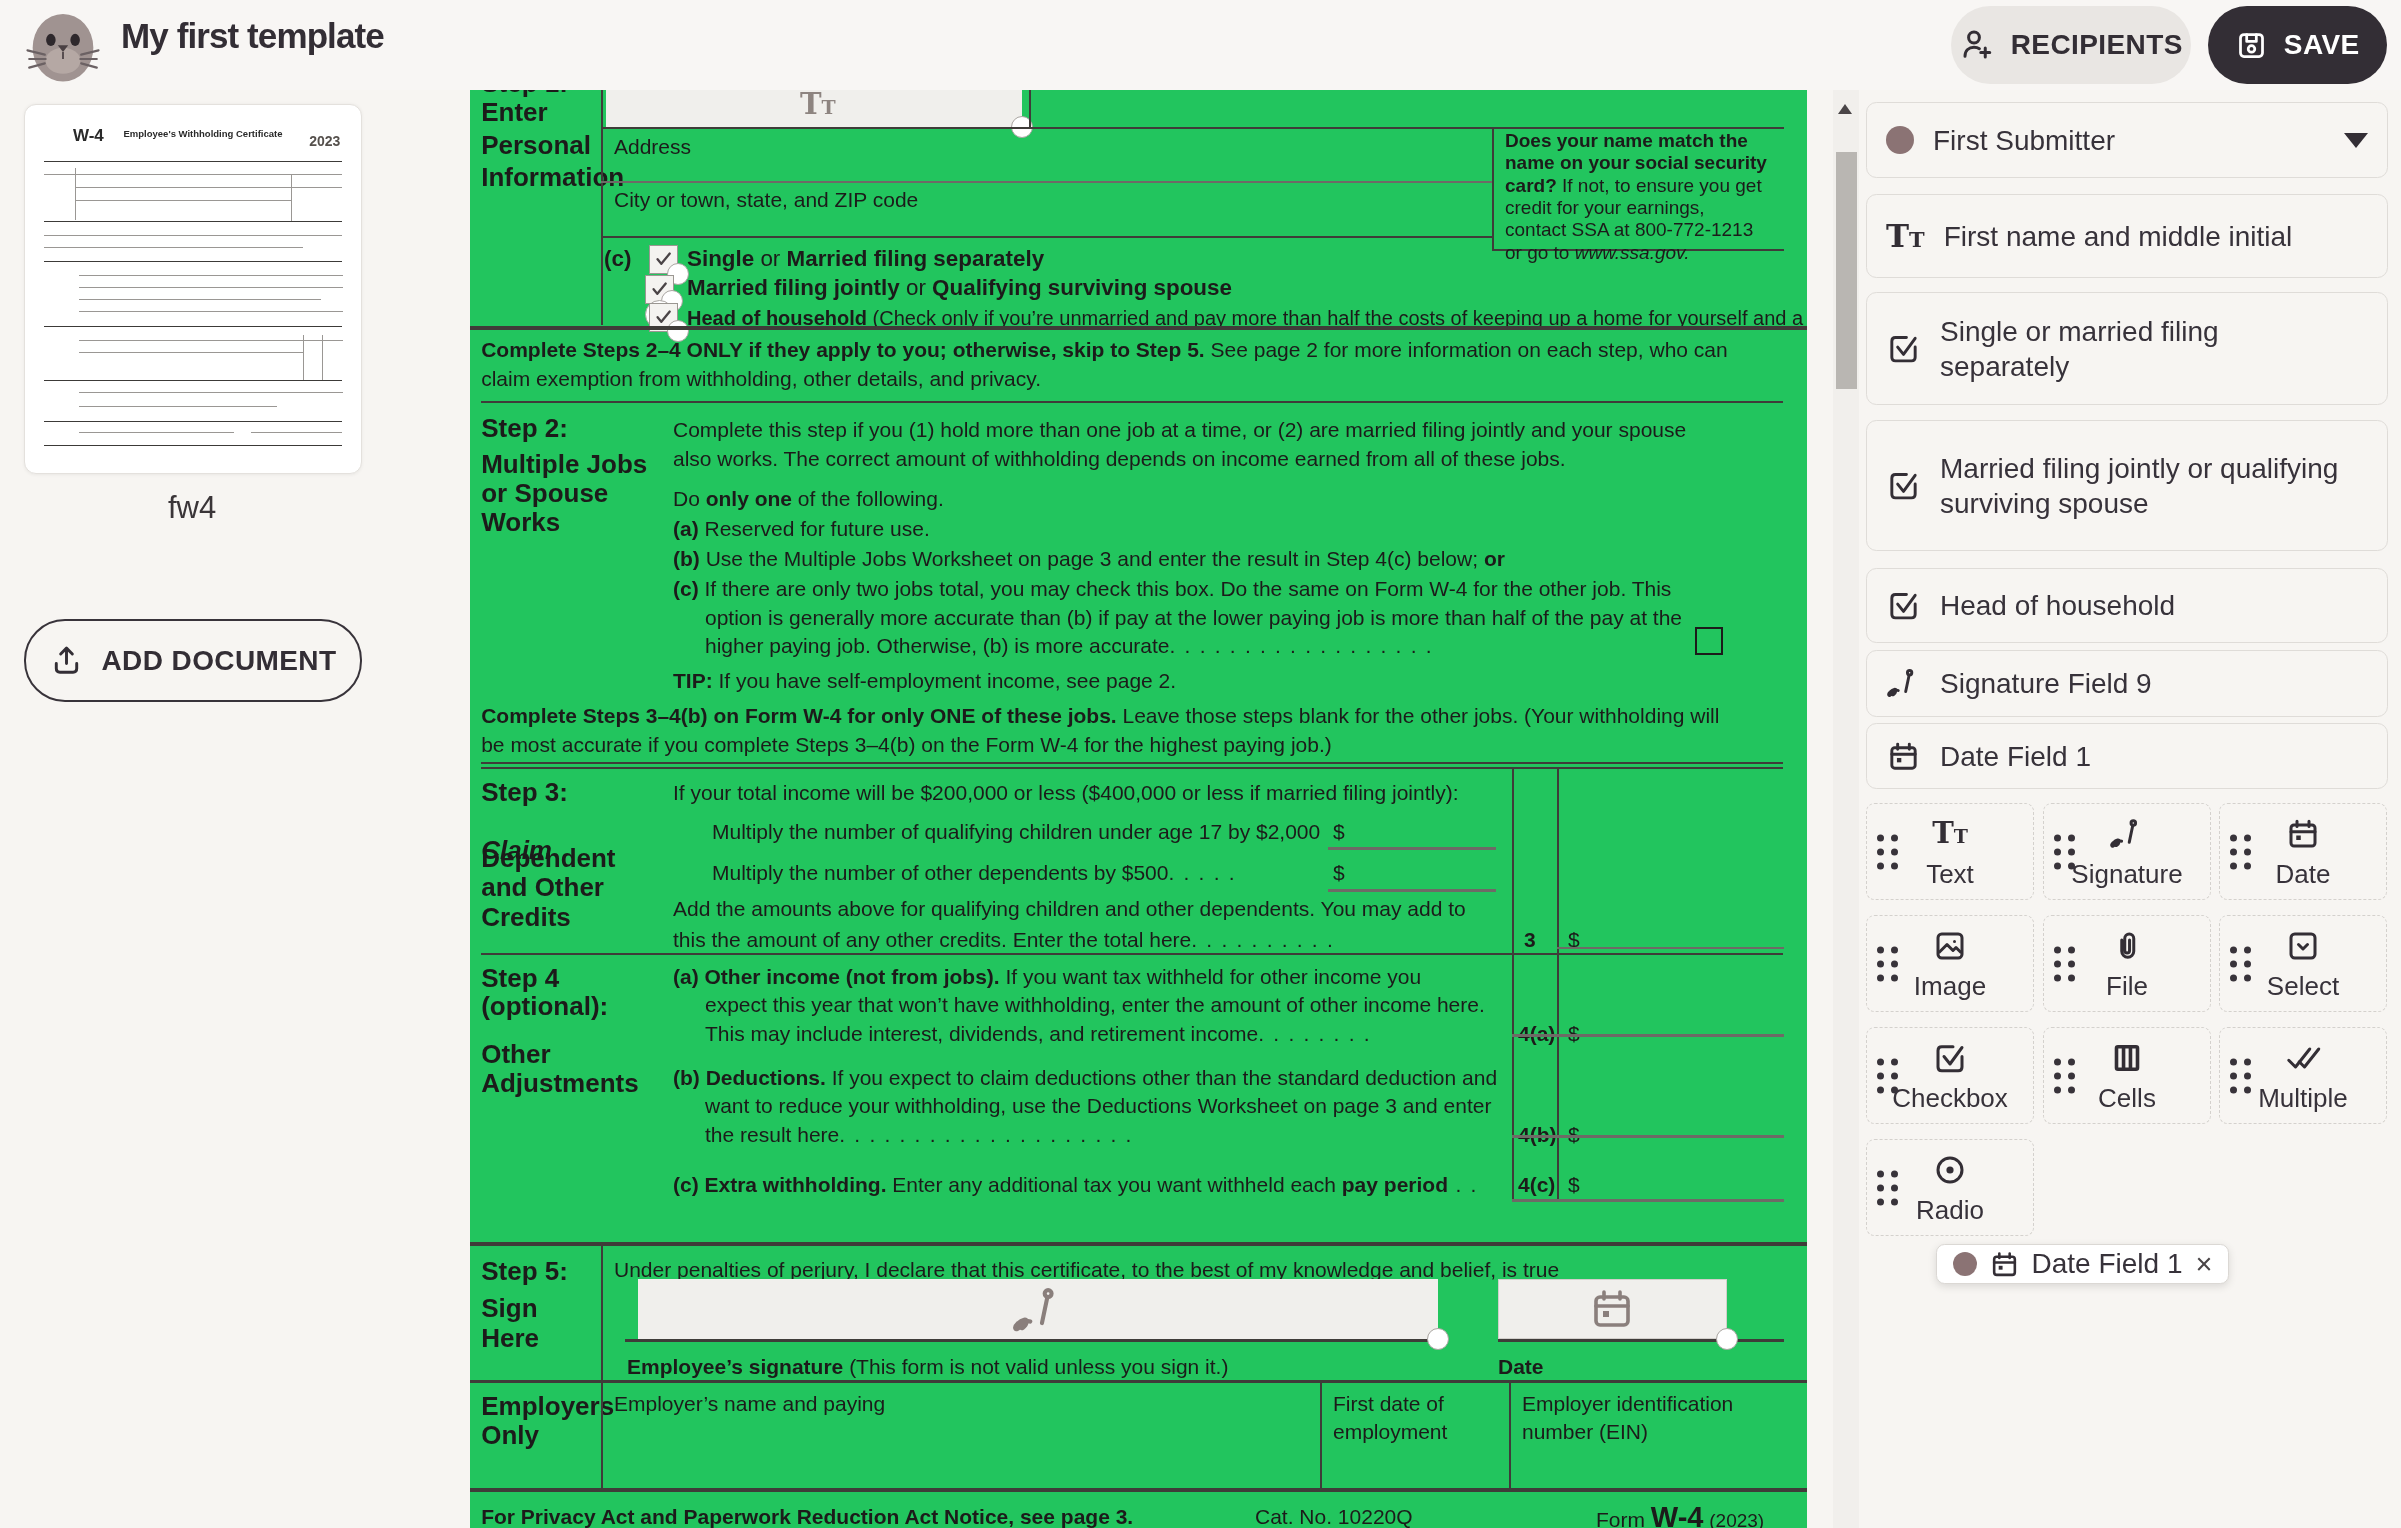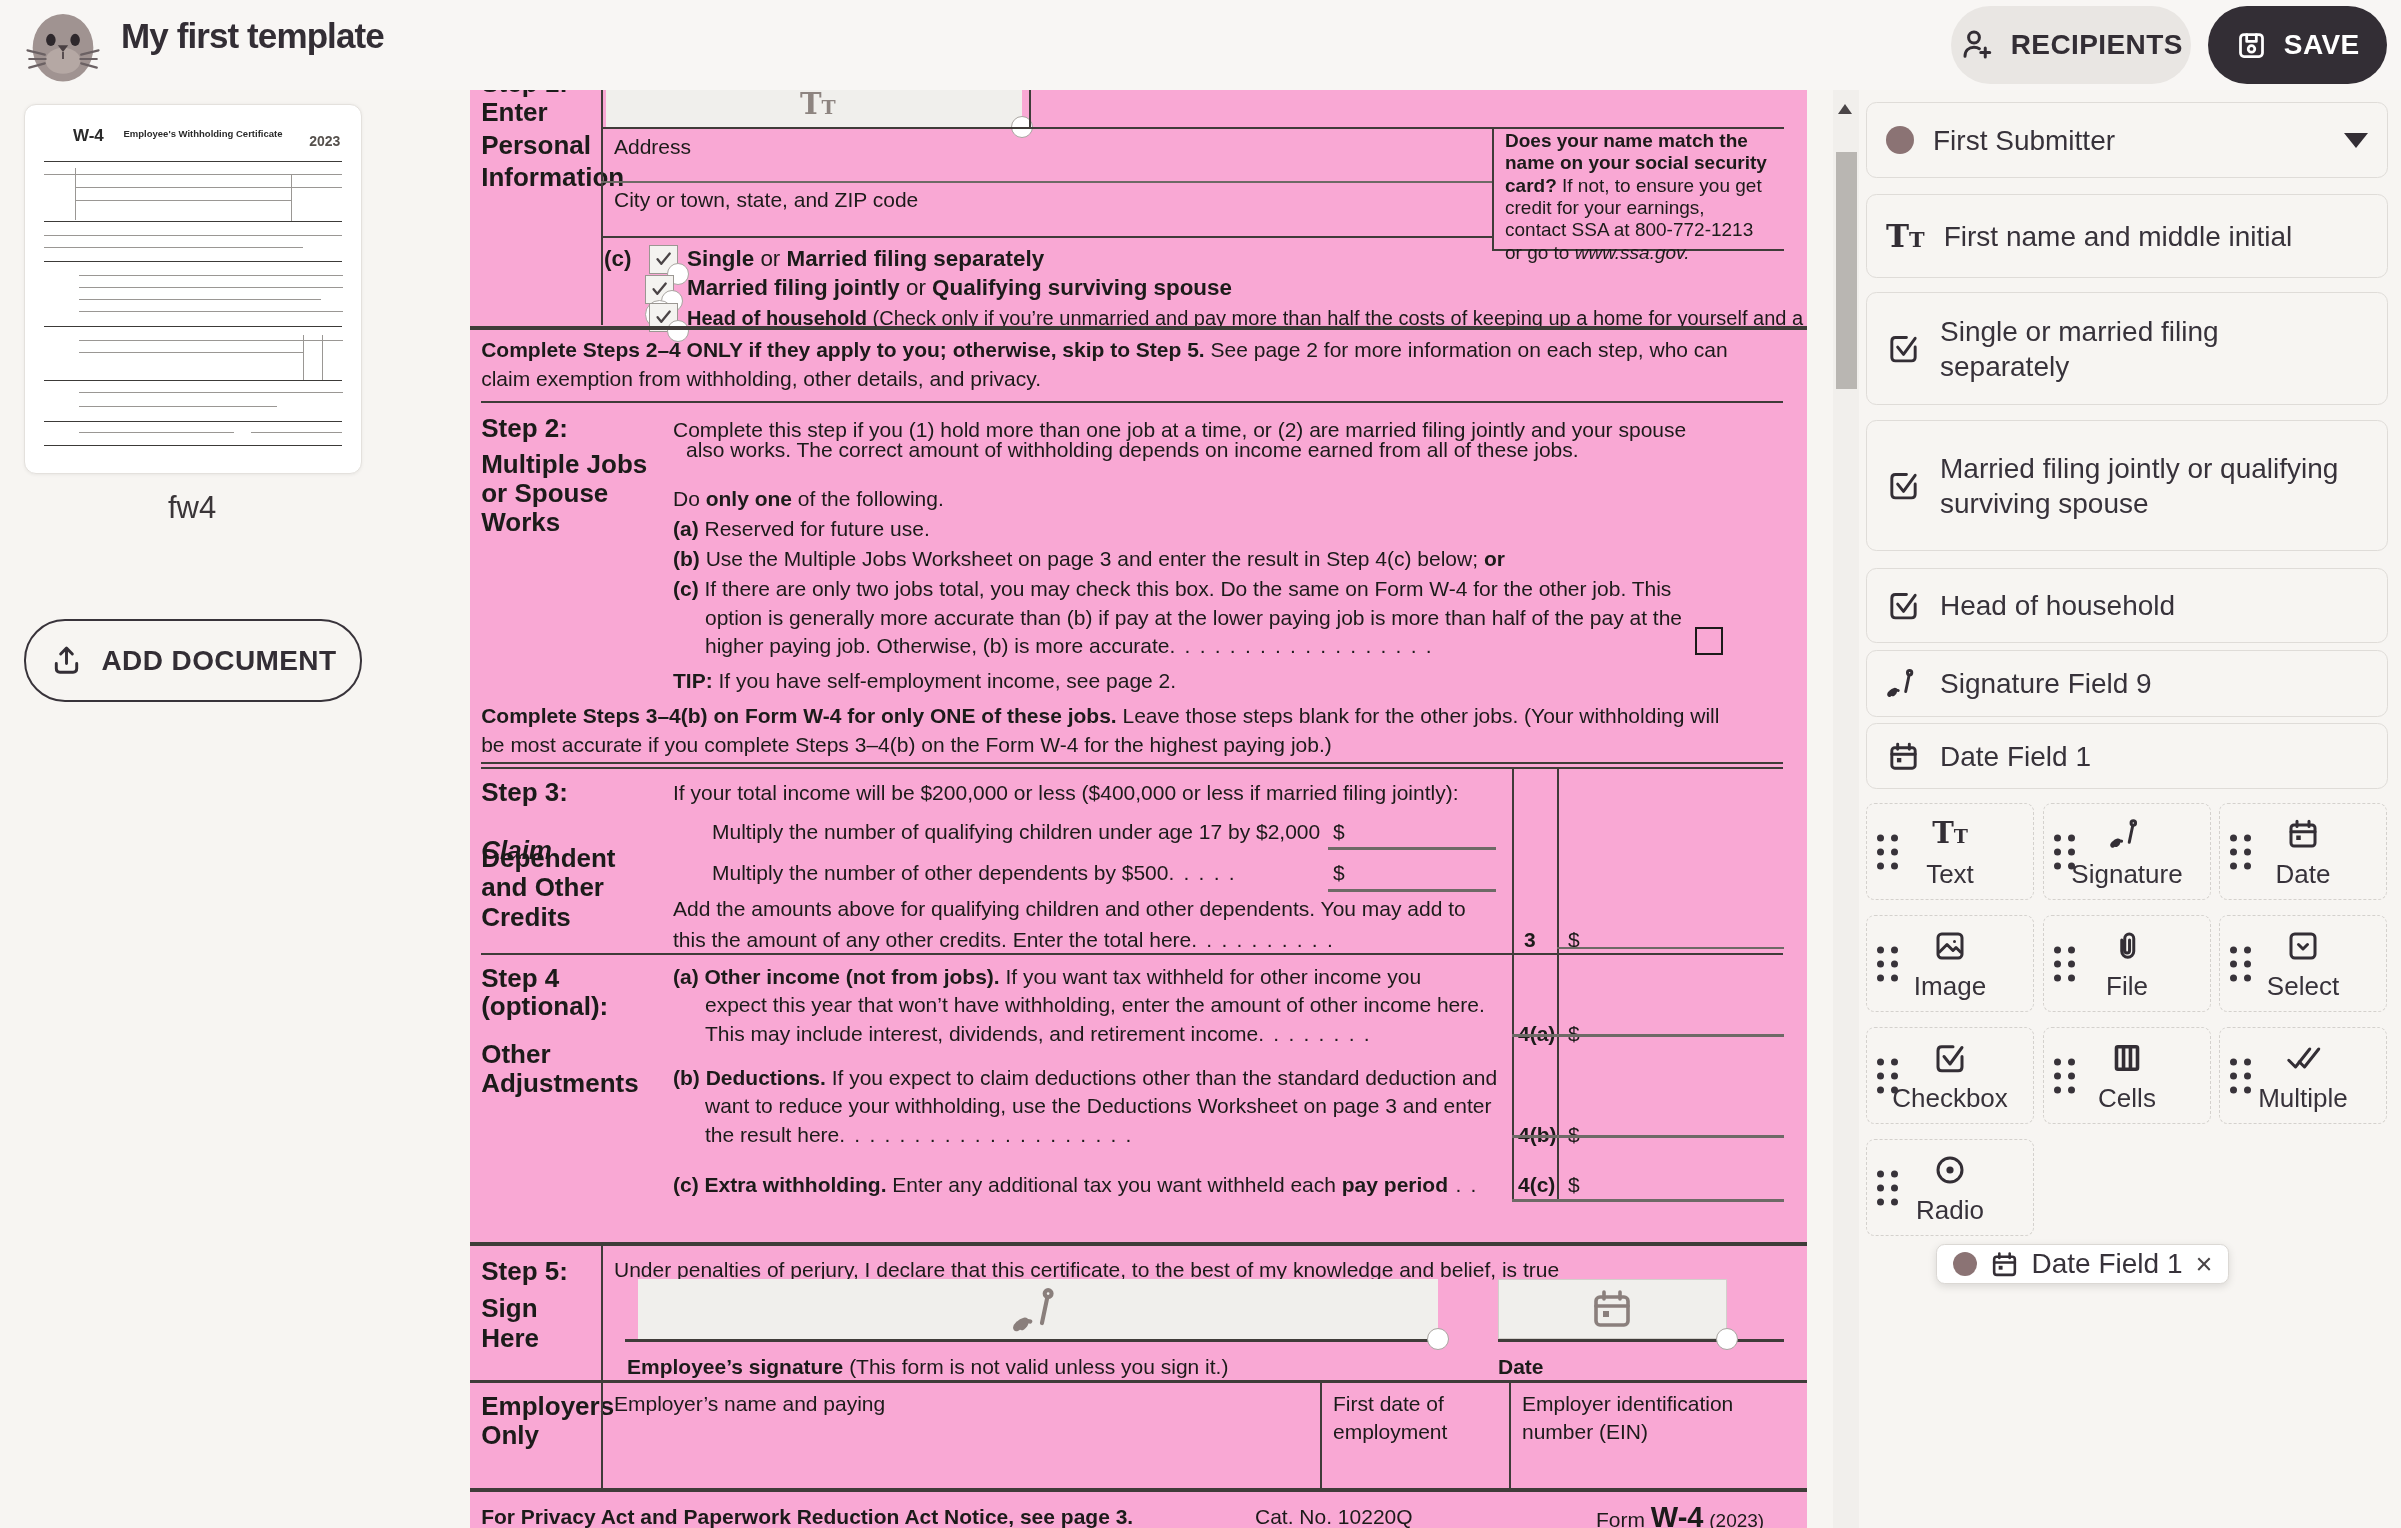--- a/index.html
+++ b/index.html
@@ -17,21 +17,21 @@
   .thumbcard{position:absolute;left:24px;top:104px;width:336px;height:368px;background:#ffffff;border:0.9px solid #e4e1dd;
              border-radius:12px;box-shadow:0 0.9px 3.5px rgba(0,0,0,.06);overflow:hidden;cursor:pointer;}
   .mini{position:absolute;left:19px;top:15.5px;right:19px;bottom:15.5px;font-family:"Liberation Sans",sans-serif;color:#2a2a2a;}
   .mini .mrow{position:absolute;background:#9a9794;height:0.9px;}
   .mini .mrow.dark{background:#3c3a38;height:1.7px;}
   .docname{position:absolute;left:24px;top:490px;width:336px;text-align:center;font-size:31px;color:#3a3538;}
   .addbtn{position:absolute;left:24px;top:619px;width:338px;height:83px;border:2.6px solid #38333a;border-radius:41px;
           display:flex;align-items:center;justify-content:center;gap:17px;font-size:28px;font-weight:700;
           letter-spacing:0.4px;color:#332e35;box-sizing:border-box;cursor:pointer;}
   
-  .page{position:absolute;left:470px;top:90px;width:1337px;height:1439px;background:#f9a8d4;overflow:hidden;}
+  .page{position:absolute;left:470px;top:90px;width:1337px;height:1439px;background:#22c55e;overflow:hidden;}
   .f{position:absolute;font-size:21px;line-height:24px;color:#1c1b1a;white-space:nowrap;}
   .f b{font-weight:700;}
   .fs{font-size:19px;line-height:22.4px;}
   .steplab{position:absolute;font-size:26px;font-weight:700;color:#1c1b1a;white-space:nowrap;}
   .opt{font-size:22.4px;}
   .ln{position:absolute;background:#3f3c39;}
   .lnl{position:absolute;background:#6e6a66;}
   .ovl{position:absolute;background:#f0efec;}
   .handle{position:absolute;width:22.4px;height:22.4px;border-radius:50%;background:#ffffff;border:1.7px solid #a9a5a1;box-sizing:border-box;cursor:nwse-resize;}
   .cbov{position:absolute;width:29px;height:29px;background:#f4f3f0;border:0.9px solid #9b9792;box-sizing:border-box;display:flex;align-items:center;justify-content:center;cursor:move;}
@@ -201,21 +201,21 @@
 
     <div class="f" style="left:11.2px;top:248px;"><b>Complete Steps 2–4 ONLY if they apply to you; otherwise, skip to Step 5.</b><span> See page 2 for more information on each step, who can</span></div>
     <div class="f" style="left:11.2px;top:277px;">claim exemption from withholding, other details, and privacy.</div>
     <i class="ln" style="left:11.2px;top:311px;width:1302px;height:1.7px;"></i>
 
     <div class="steplab" style="left:11.2px;top:323px;">Step 2:</div>
     <div class="steplab" style="left:11.2px;top:359px;">Multiple Jobs</div>
     <div class="steplab" style="left:11.2px;top:388px;">or Spouse</div>
     <div class="steplab" style="left:11.2px;top:417px;">Works</div>
     <div class="f" style="left:203px;top:328px;">Complete this step if you (1) hold more than one job at a time, or (2) are married filing jointly and your spouse</div>
-    <div class="f" style="left:203px;top:348px;margin-left:13px;">also works. The correct amount of withholding depends on income earned from all of these jobs.</div>
+    <div class="f" style="left:203px;top:357px;">also works. The correct amount of withholding depends on income earned from all of these jobs.</div>
     <div class="f" style="left:203px;top:397px;"><span>Do </span><b>only one</b><span> of the following.</span></div>
     <div class="f" style="left:203px;top:427px;"><b>(a)</b><span>  Reserved for future use.</span></div>
     <div class="f" style="left:203px;top:457px;"><b>(b)</b><span>  Use the Multiple Jobs Worksheet on page 3 and enter the result in Step 4(c) below; </span><b>or</b></div>
     <div class="f" style="left:203px;top:487px;"><b>(c)</b><span>  If there are only two jobs total, you may check this box. Do the same on Form W-4 for the other job. This</span></div>
     <div class="f" style="left:235px;top:516px;">option is generally more accurate than (b) if pay at the lower paying job is more than half of the pay at the</div>
     <div class="f" style="left:235px;top:544px;"><span>higher paying job. Otherwise, (b) is more accurate</span><span style="letter-spacing:1.7px;">.    .    .    .    .    .    .    .    .    .    .    .    .    .    .    .    .    .</span></div>
     <div class="emptybox" style="left:1225px;top:537px;"></div>
     <div class="f" style="left:203px;top:579px;"><b>TIP:</b><span> If you have self-employment income, see page 2.</span></div>
 
     <div class="f" style="left:11.2px;top:614px;"><b>Complete Steps 3–4(b) on Form W-4 for only ONE of these jobs.</b><span> Leave those steps blank for the other jobs. (Your withholding will</span></div>

